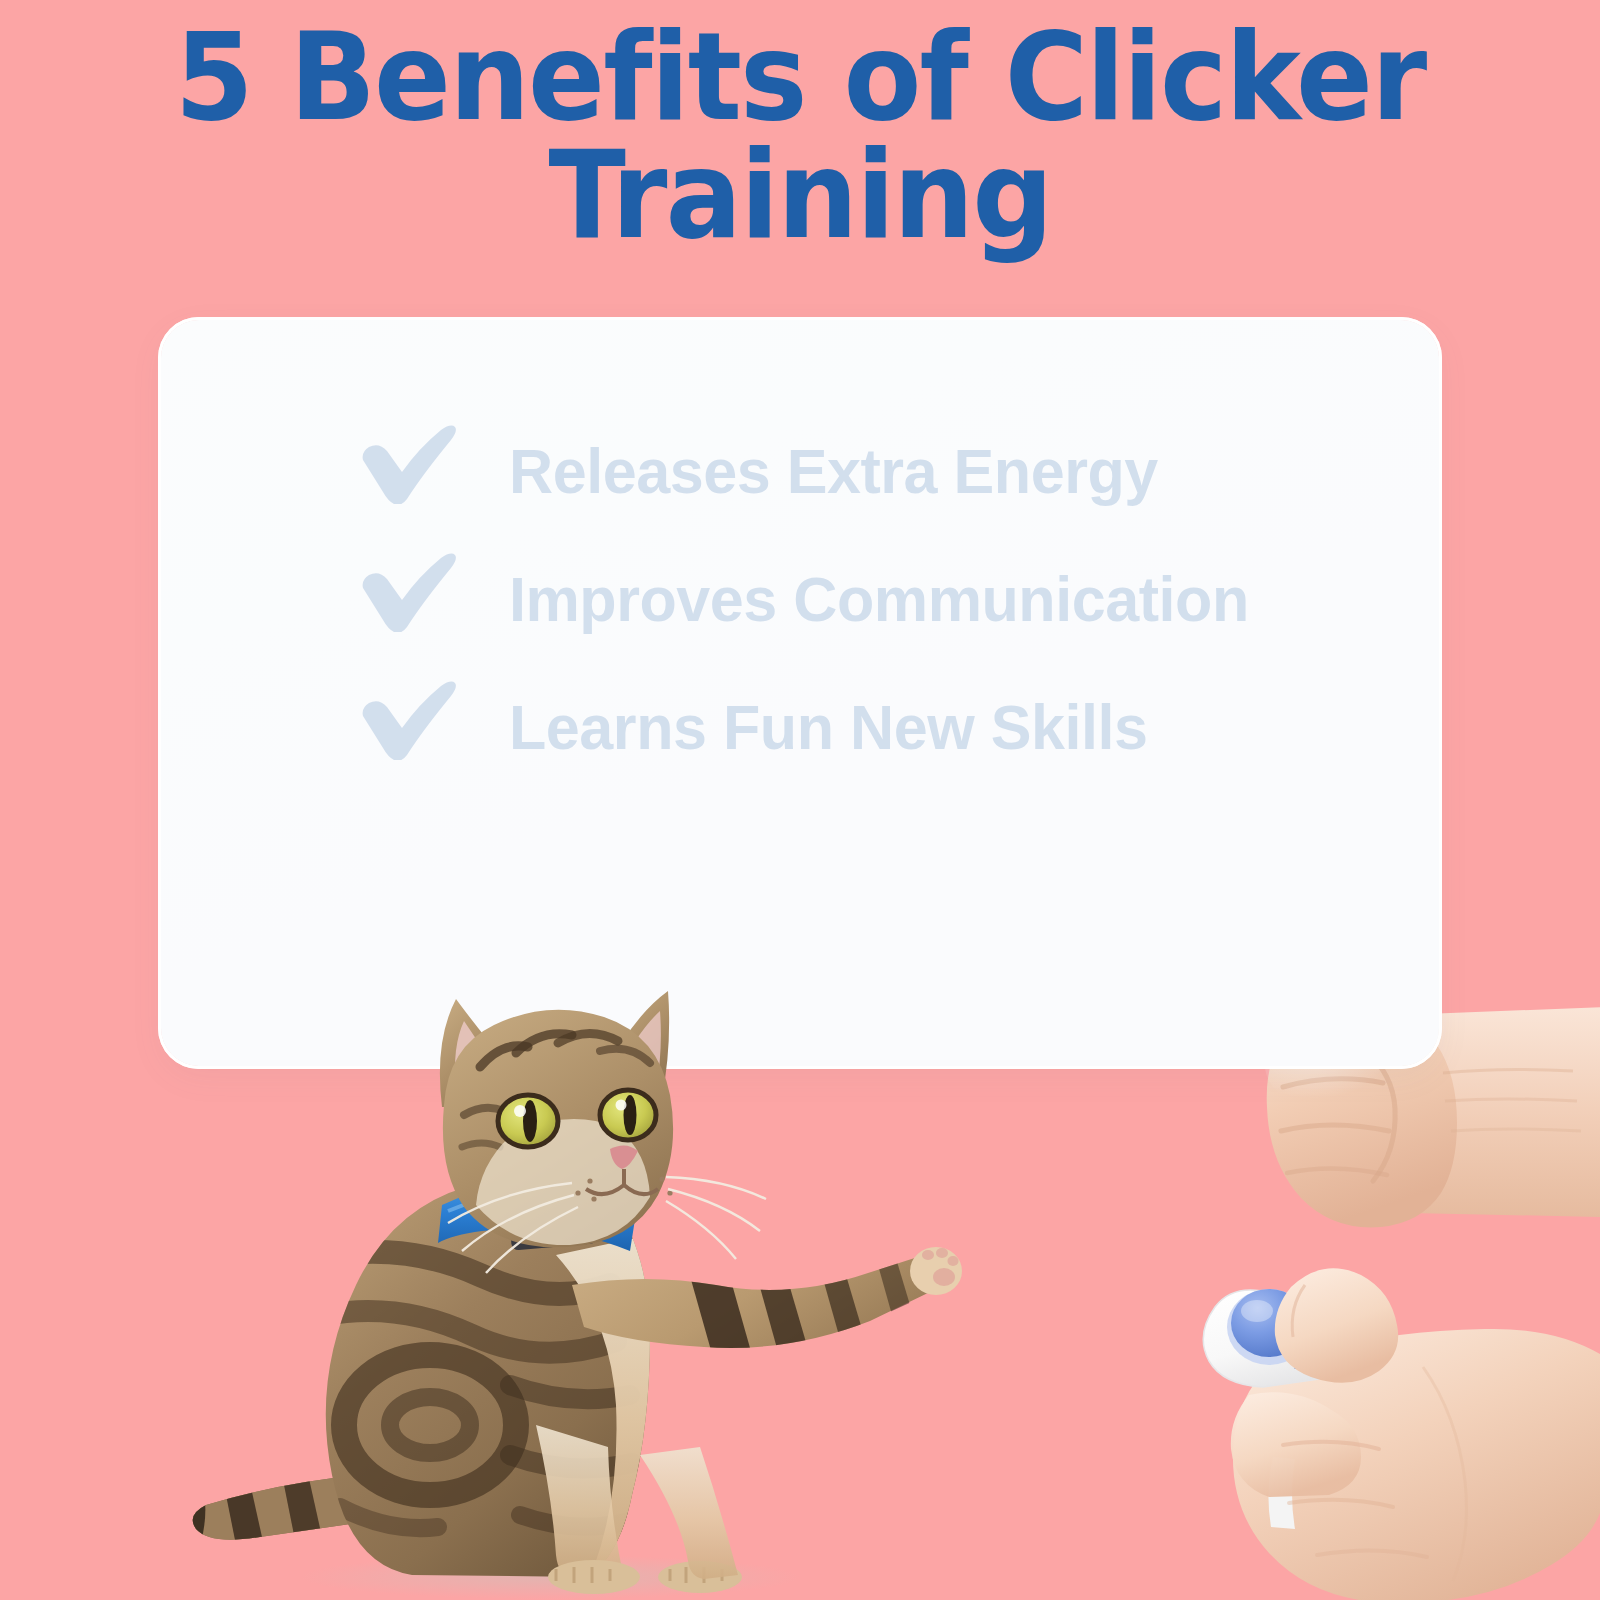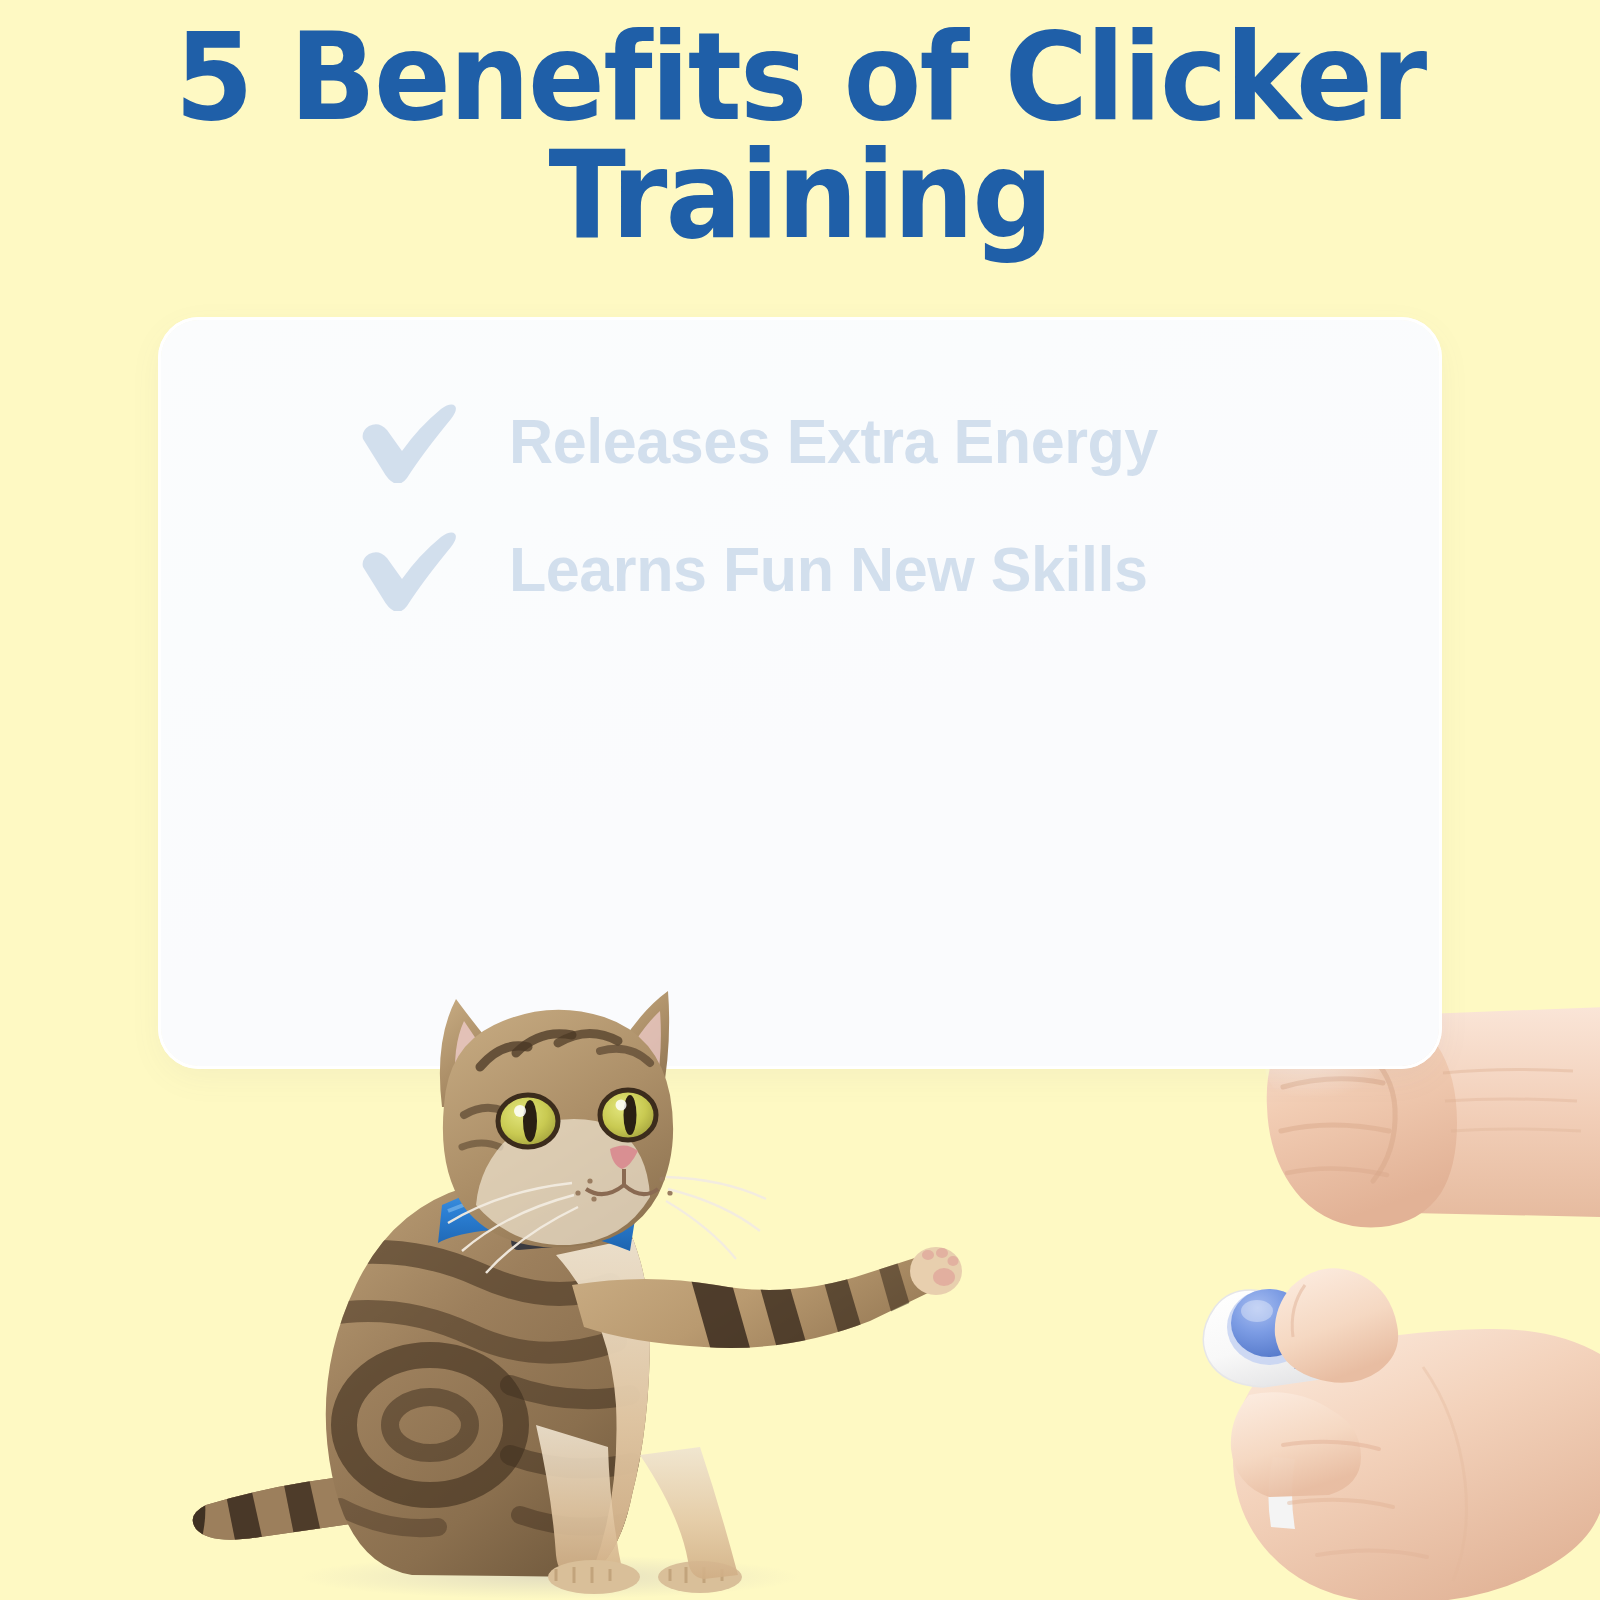--- a/index.html
+++ b/index.html
@@ -12,21 +12,21 @@
     background: #f5f3f3;
     font-family: "Liberation Sans", sans-serif;
     overflow: hidden;
     position: relative;
   }
   #stage {
     position: relative;
     width: 1600px;
     height: 1600px;
     overflow: hidden;
-    background: #fef9c3;
+    background: #fca5a5;
   }
 
   
   .title {
     position: absolute;
     left: 0;
     top: 18px;
     width: 1600px;
     text-align: center;
     color: #1f5fa8;
@@ -61,21 +61,21 @@
   }
 
   .benefit-list {
     position: absolute;
     left: 196px;
     top: 58px;
     width: 1020px;
   }
   .benefit-row {
     display: flex;
-    align-items: center;
+    align-items: flex-end;
     height: 126px;
     margin-bottom: 2px;
   }
   .check-wrap {
     width: 152px;
     flex: 0 0 152px;
     display: flex;
     align-items: center;
     justify-content: flex-start;
   }
@@ -200,20 +200,29 @@
           <span class="check-wrap">
             <svg width="104" height="84" viewBox="0 0 104 84">
               <path d="M6 40 Q4 32 12 27 Q22 22 30 31 L45 52 Q62 28 84 10 Q94 3 98 7 Q101 11 94 20
                        Q66 54 50 79 Q44 87 37 84 Q31 81 26 72 Z" fill="#1f5fa8"></path>
             </svg>
           </span>
           <span class="benefit-label">Releases Extra Energy</span>
         </div>
 
 
+        <div class="benefit-row">
+          <span class="check-wrap">
+            <svg width="104" height="84" viewBox="0 0 104 84">
+              <path d="M6 40 Q4 32 12 27 Q22 22 30 31 L45 52 Q62 28 84 10 Q94 3 98 7 Q101 11 94 20
+                       Q66 54 50 79 Q44 87 37 84 Q31 81 26 72 Z" fill="#1f5fa8"></path>
+            </svg>
+          </span>
+          <span class="benefit-label">Improves Communication</span>
+        </div>
 
 
         <div class="benefit-row">
           <span class="check-wrap">
             <svg width="104" height="84" viewBox="0 0 104 84">
               <path d="M6 40 Q4 32 12 27 Q22 22 30 31 L45 52 Q62 28 84 10 Q94 3 98 7 Q101 11 94 20
                        Q66 54 50 79 Q44 87 37 84 Q31 81 26 72 Z" fill="#1f5fa8"></path>
             </svg>
           </span>
           <span class="benefit-label">Learns Fun New Skills</span>

